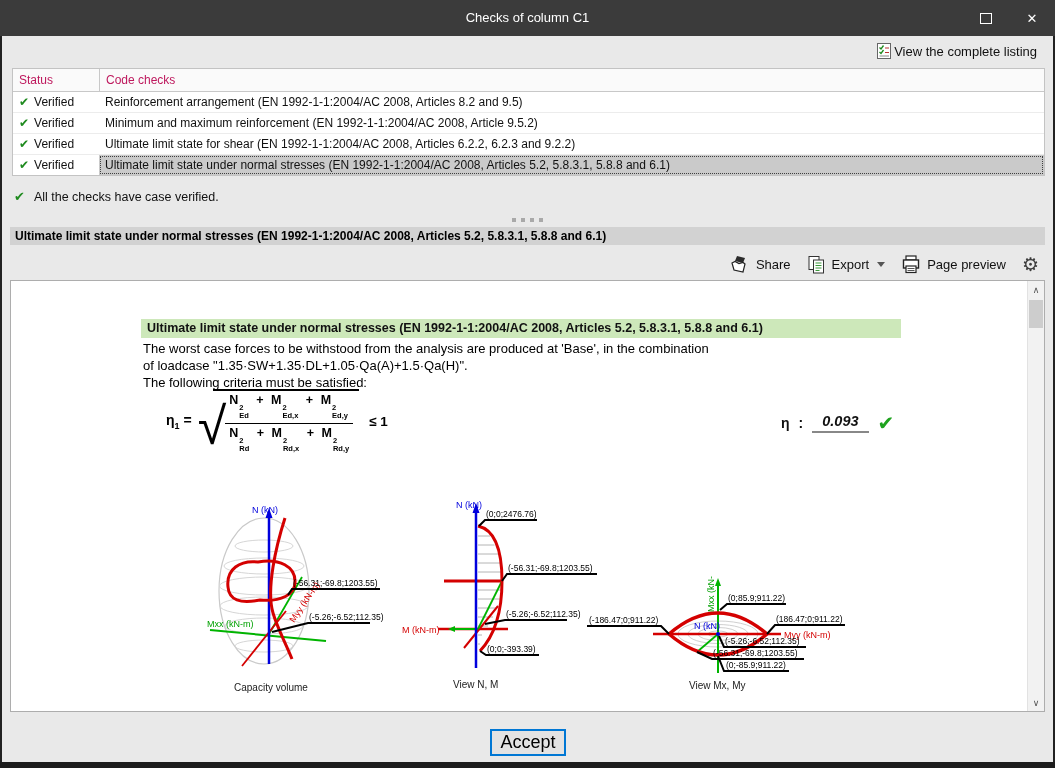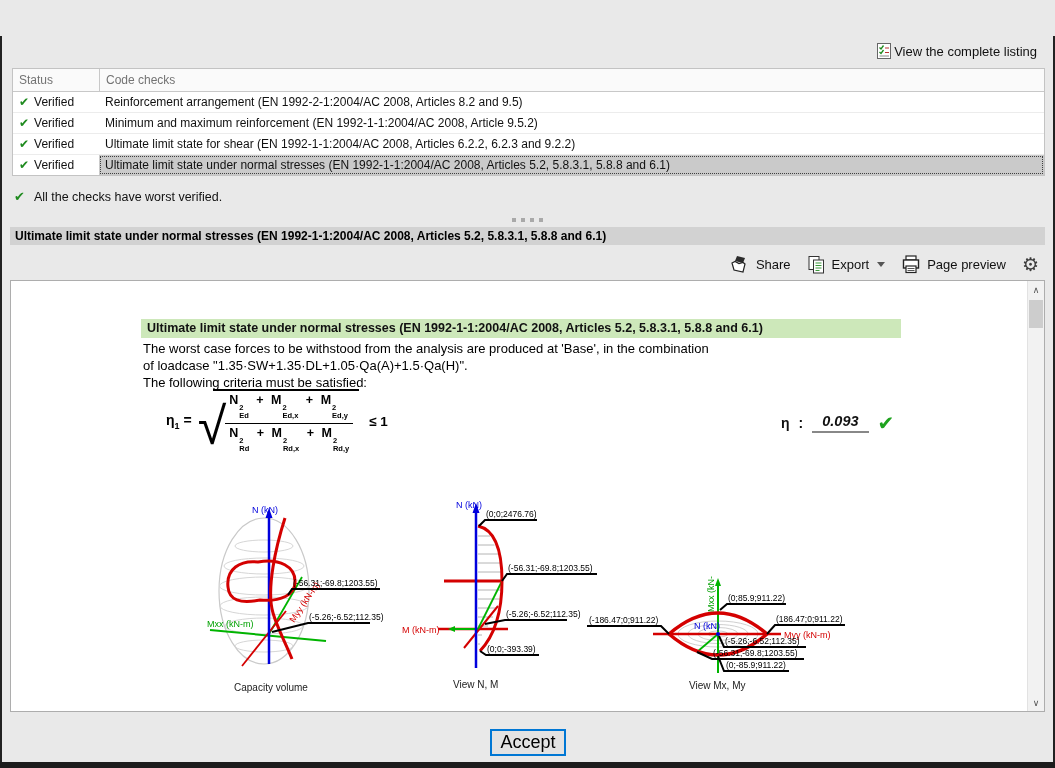--- a/index.html
+++ b/index.html
@@ -16,21 +16,21 @@
   .frame-l{left:0}.frame-r{right:0}
   .frame-b{position:absolute;left:0;right:0;bottom:0;height:6px;background:#1c1c1c;}
 
   
   .view-listing{position:absolute;top:43px;right:18px;display:flex;align-items:center;gap:2px;
                 font-size:13px;color:#111;cursor:pointer;}
 
   
   .checks-table{position:absolute;left:12px;top:68px;width:1031px;background:#fff;
                 border:1px solid #c3c3c3;font-size:12px;}
-  .t-header{display:flex;height:22px;line-height:22px;background:#fafafa;border-bottom:1px solid #c8c8c8;color:#737373;}
+  .t-header{display:flex;height:22px;line-height:22px;background:#fafafa;border-bottom:1px solid #c8c8c8;color:#be185d;}
   .t-header .c-status{border-right:1px solid #c8c8c8;}
   .c-status{width:80px;padding-left:6px;flex:none;display:flex;align-items:center;gap:5px;}
   .c-check{flex:1;padding-left:6px;display:flex;align-items:center;}
   .t-row{display:flex;height:20px;line-height:20px;border-bottom:1px solid #ececec;background:#fff;}
   .t-row:last-child{border-bottom:none;}
   .check-glyph{color:#1e8a1e;font-size:12px;font-weight:bold;}
   .c-check.selected{background:#cacaca;outline:1px dotted #404040;outline-offset:-2px;}
 
   
   .summary{position:absolute;left:14px;top:189px;display:flex;align-items:center;gap:9px;font-size:12.5px;}
@@ -96,20 +96,31 @@
   
   .accept-btn{position:absolute;left:490px;top:729px;width:76px;height:27px;background:#e3e3e3;
               border:2px solid #0077d4;font-size:18px;color:#000;display:flex;align-items:center;justify-content:center;
               font-family:"Liberation Sans","DejaVu Sans",sans-serif;}
 </style>
 </head>
 <body>
 
 <div class="window">
 
+  <div class="titlebar">
+    <div class="title">Checks of column C1</div>
+    <div class="win-btns">
+      <div class="win-btn">
+          <span class="max-glyph"></span>
+        </div>
+      <div class="win-btn">
+          <span>✕</span>
+        </div>
+    </div>
+  </div>
   <div class="frame-l"></div>
   <div class="frame-r"></div>
   <div class="frame-b"></div>
 
   <div class="view-listing">
     <svg width="16" height="16" viewBox="0 0 16 16">
       <rect x="1.5" y="0.5" width="13" height="15" fill="#fff" stroke="#666"></rect>
       <path d="M3.5,4.5 L5,6 L7.5,2.5" stroke="#1e8a1e" stroke-width="1.3" fill="none"></path>
       <path d="M3.5,9 L5,10.5 L7.5,7" stroke="#1e8a1e" stroke-width="1.3" fill="none"></path>
       <path d="M9,5 L13,5 M9,9.5 L13,9.5" stroke="#b33" stroke-width="1"></path>
@@ -122,21 +133,21 @@
     <div class="t-header">
       <div class="c-status">Status</div>
       <div class="c-check">Code checks</div>
     </div>
     <div class="t-row">
       <div class="c-status">
           <span class="check-glyph">✔</span>
           <span>Verified</span>
         </div>
       <div class="c-check">
-          <span>Reinforcement arrangement (EN 1992-2-1:2004/AC 2008, Articles 8.2 and 9.5)</span>
+          <span>Reinforcement arrangement (EN 1992-1-1:2004/AC 2008, Articles 8.2 and 9.5)</span>
         </div>
     </div>
     <div class="t-row">
       <div class="c-status">
           <span class="check-glyph">✔</span>
           <span>Verified</span>
         </div>
       <div class="c-check">
           <span>Minimum and maximum reinforcement (EN 1992-1-1:2004/AC 2008, Article 9.5.2)</span>
         </div>
@@ -156,21 +167,21 @@
           <span>Verified</span>
         </div>
       <div class="c-check selected">
           <span>Ultimate limit state under normal stresses (EN 1992-1-1:2004/AC 2008, Articles 5.2, 5.8.3.1, 5.8.8 and 6.1)</span>
         </div>
     </div>
   </div>
 
   <div class="summary">
     <span class="check-glyph">✔</span>
-    <span>All the checks have worst verified.</span>
+    <span>All the checks have case verified.</span>
   </div>
 
   <div class="splitter">
       <i></i>
       <i></i>
       <i></i>
       <i></i>
     </div>
 
   <div class="section-header">Ultimate limit state under normal stresses (EN 1992-1-1:2004/AC 2008, Articles 5.2, 5.8.3.1, 5.8.8 and 6.1)</div>

